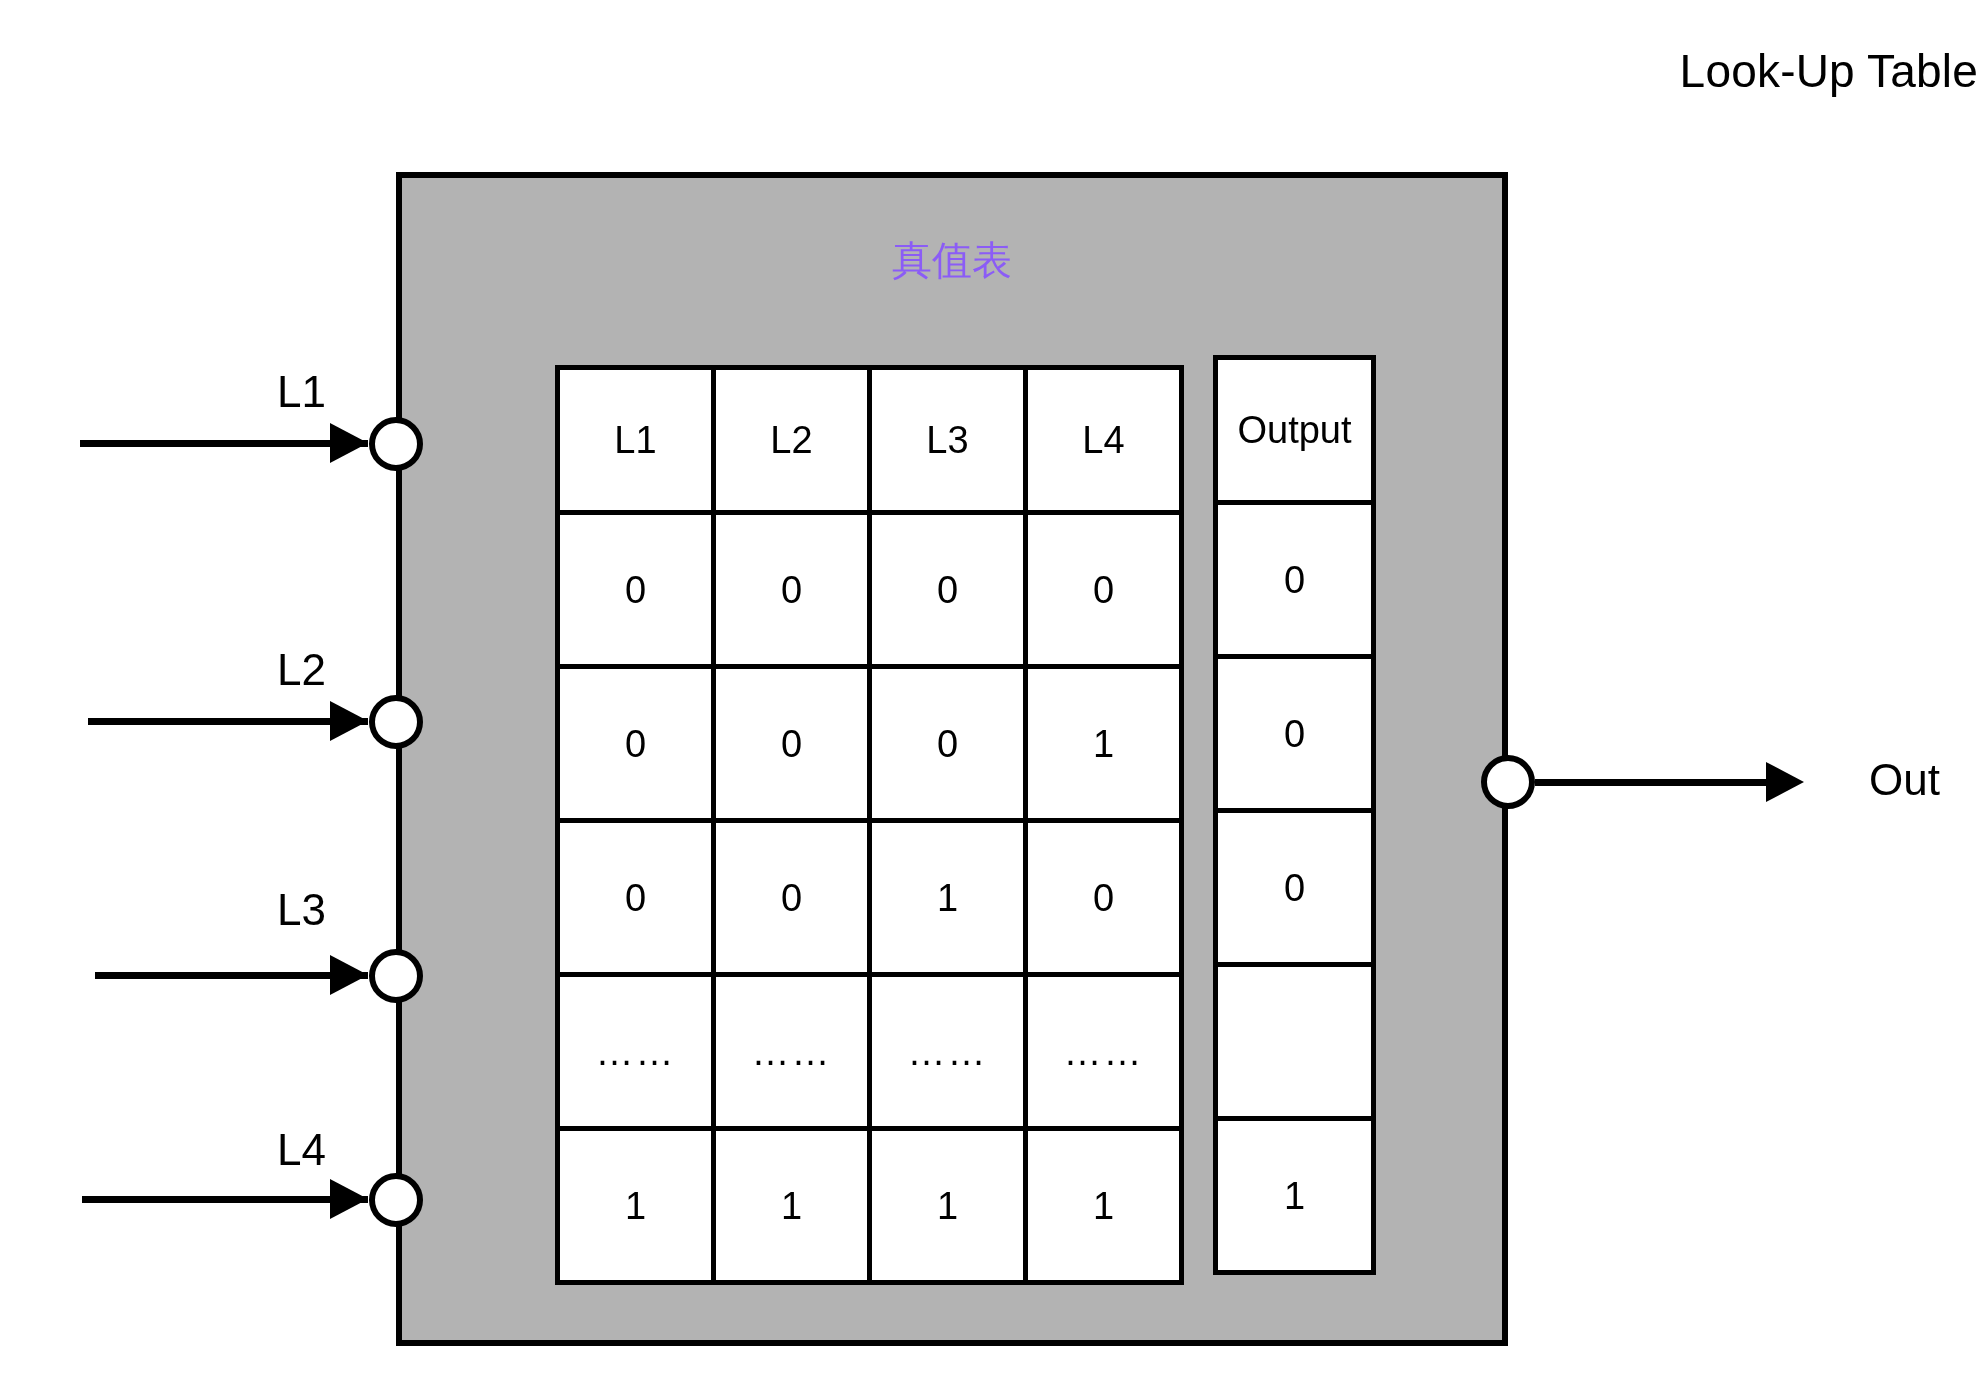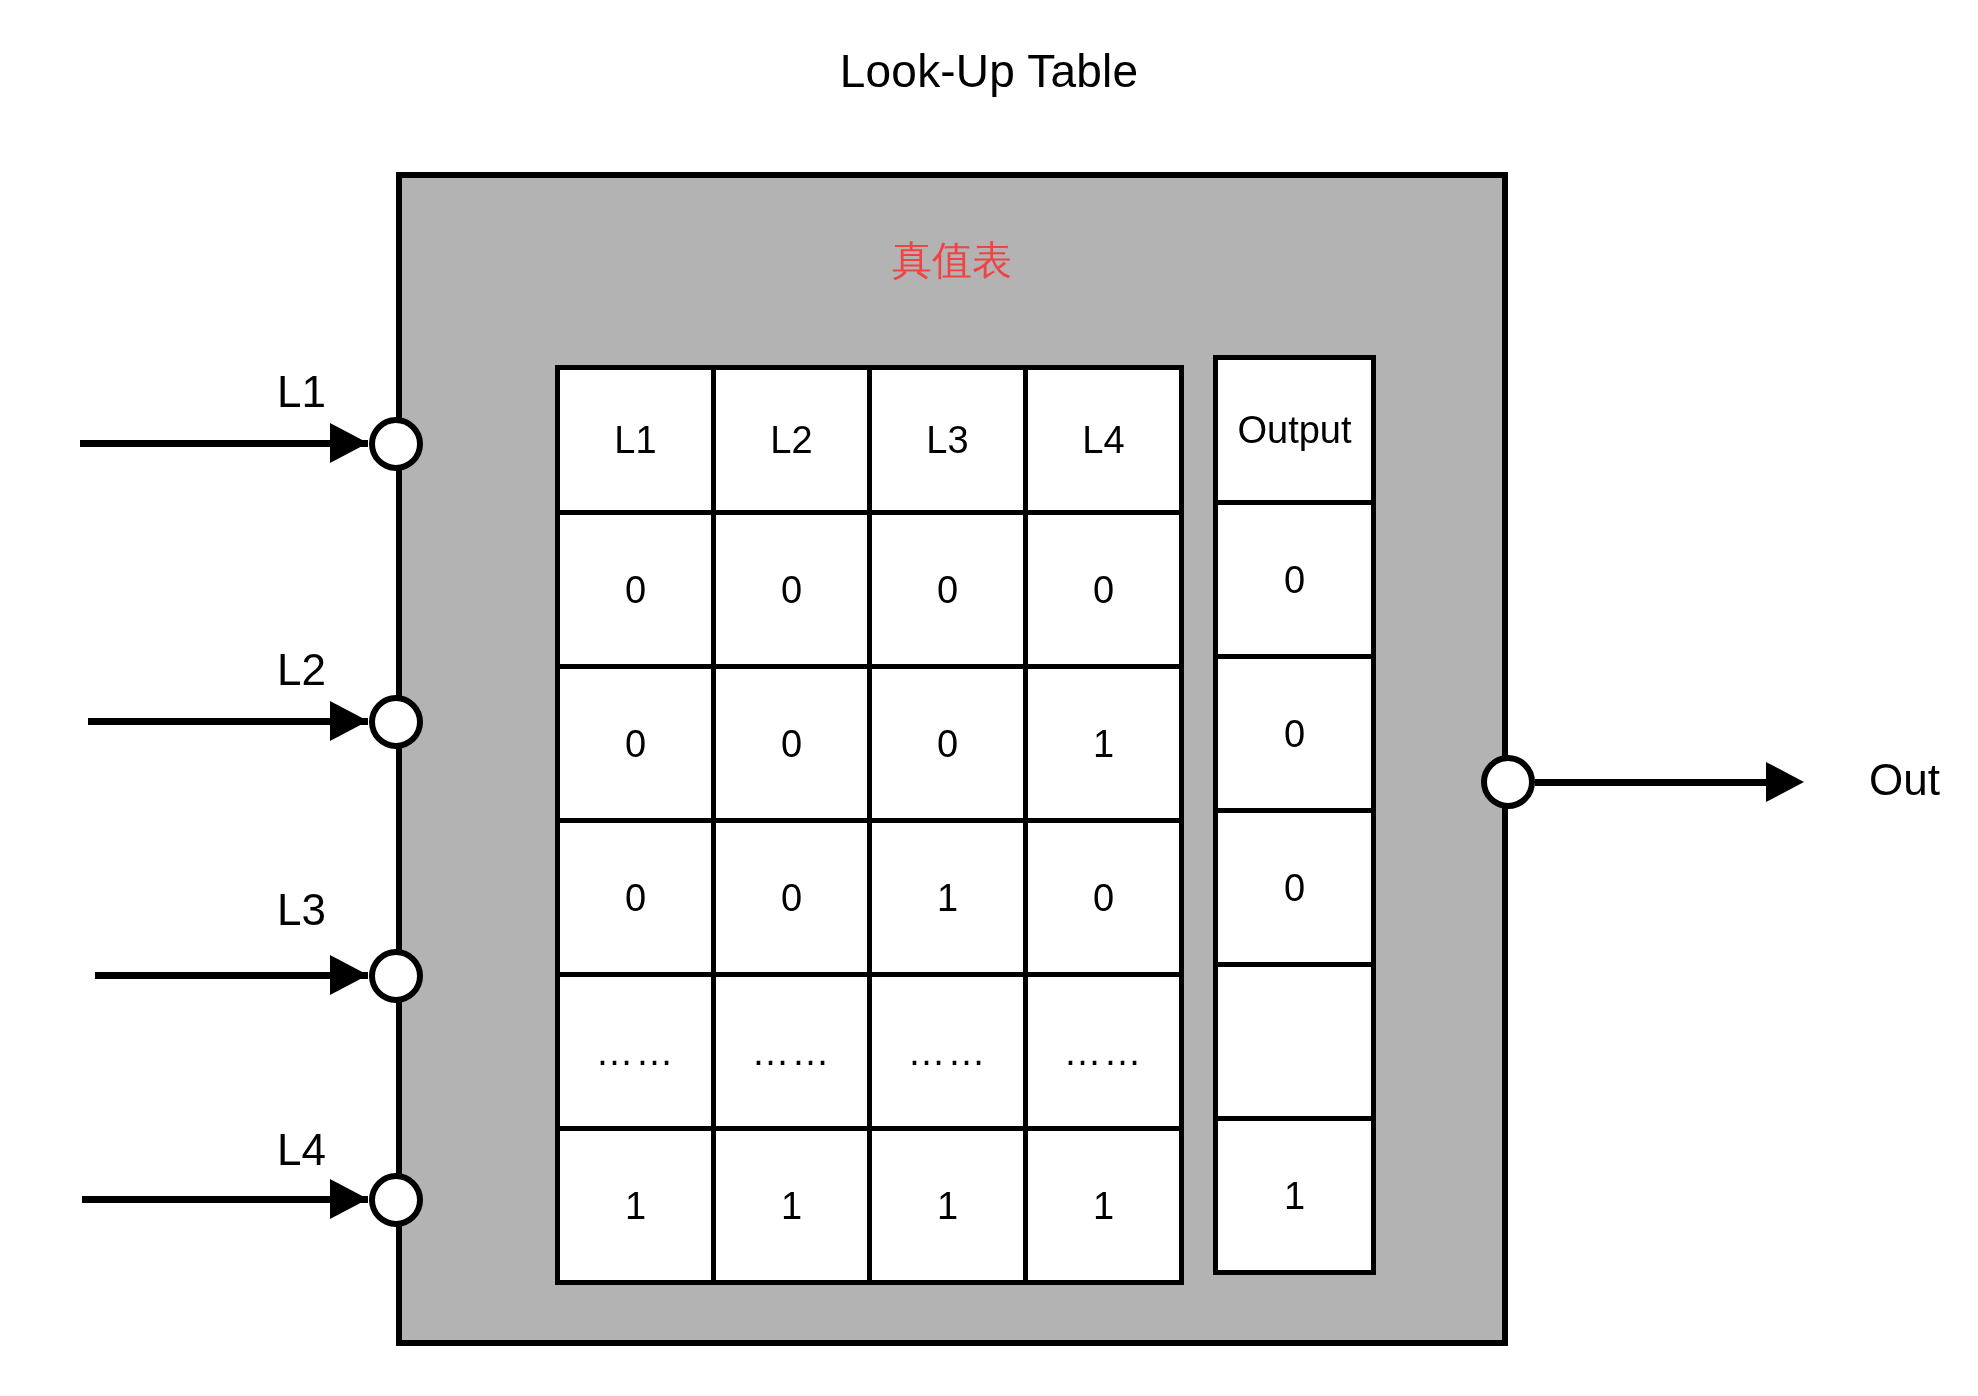--- a/index.html
+++ b/index.html
@@ -22,21 +22,21 @@
     width: 1978px;
     height: 1396px;
   }
 
   
   .diagram-title {
     position: absolute;
     left: 0;
     top: 48px;
     width: 1978px;
-    text-align: center;
+    text-align: right;
     font-size: 46px;
     letter-spacing: 0.2px;
     line-height: 1;
     color: #000;
     white-space: nowrap;
   }
 
   
   .lut-box {
     position: absolute;
@@ -50,21 +50,21 @@
   }
 
   .lut-subtitle {
     position: absolute;
     left: 396px;
     top: 240px;
     width: 1112px;
     text-align: center;
     font-size: 40px;
     line-height: 1;
-    color: #ef4444;
+    color: #8b5cf6;
     white-space: nowrap;
   }
 
   
   .truth-table {
     position: absolute;
     left: 555px;
     top: 365px;
     width: 606px;
     border-collapse: collapse;

